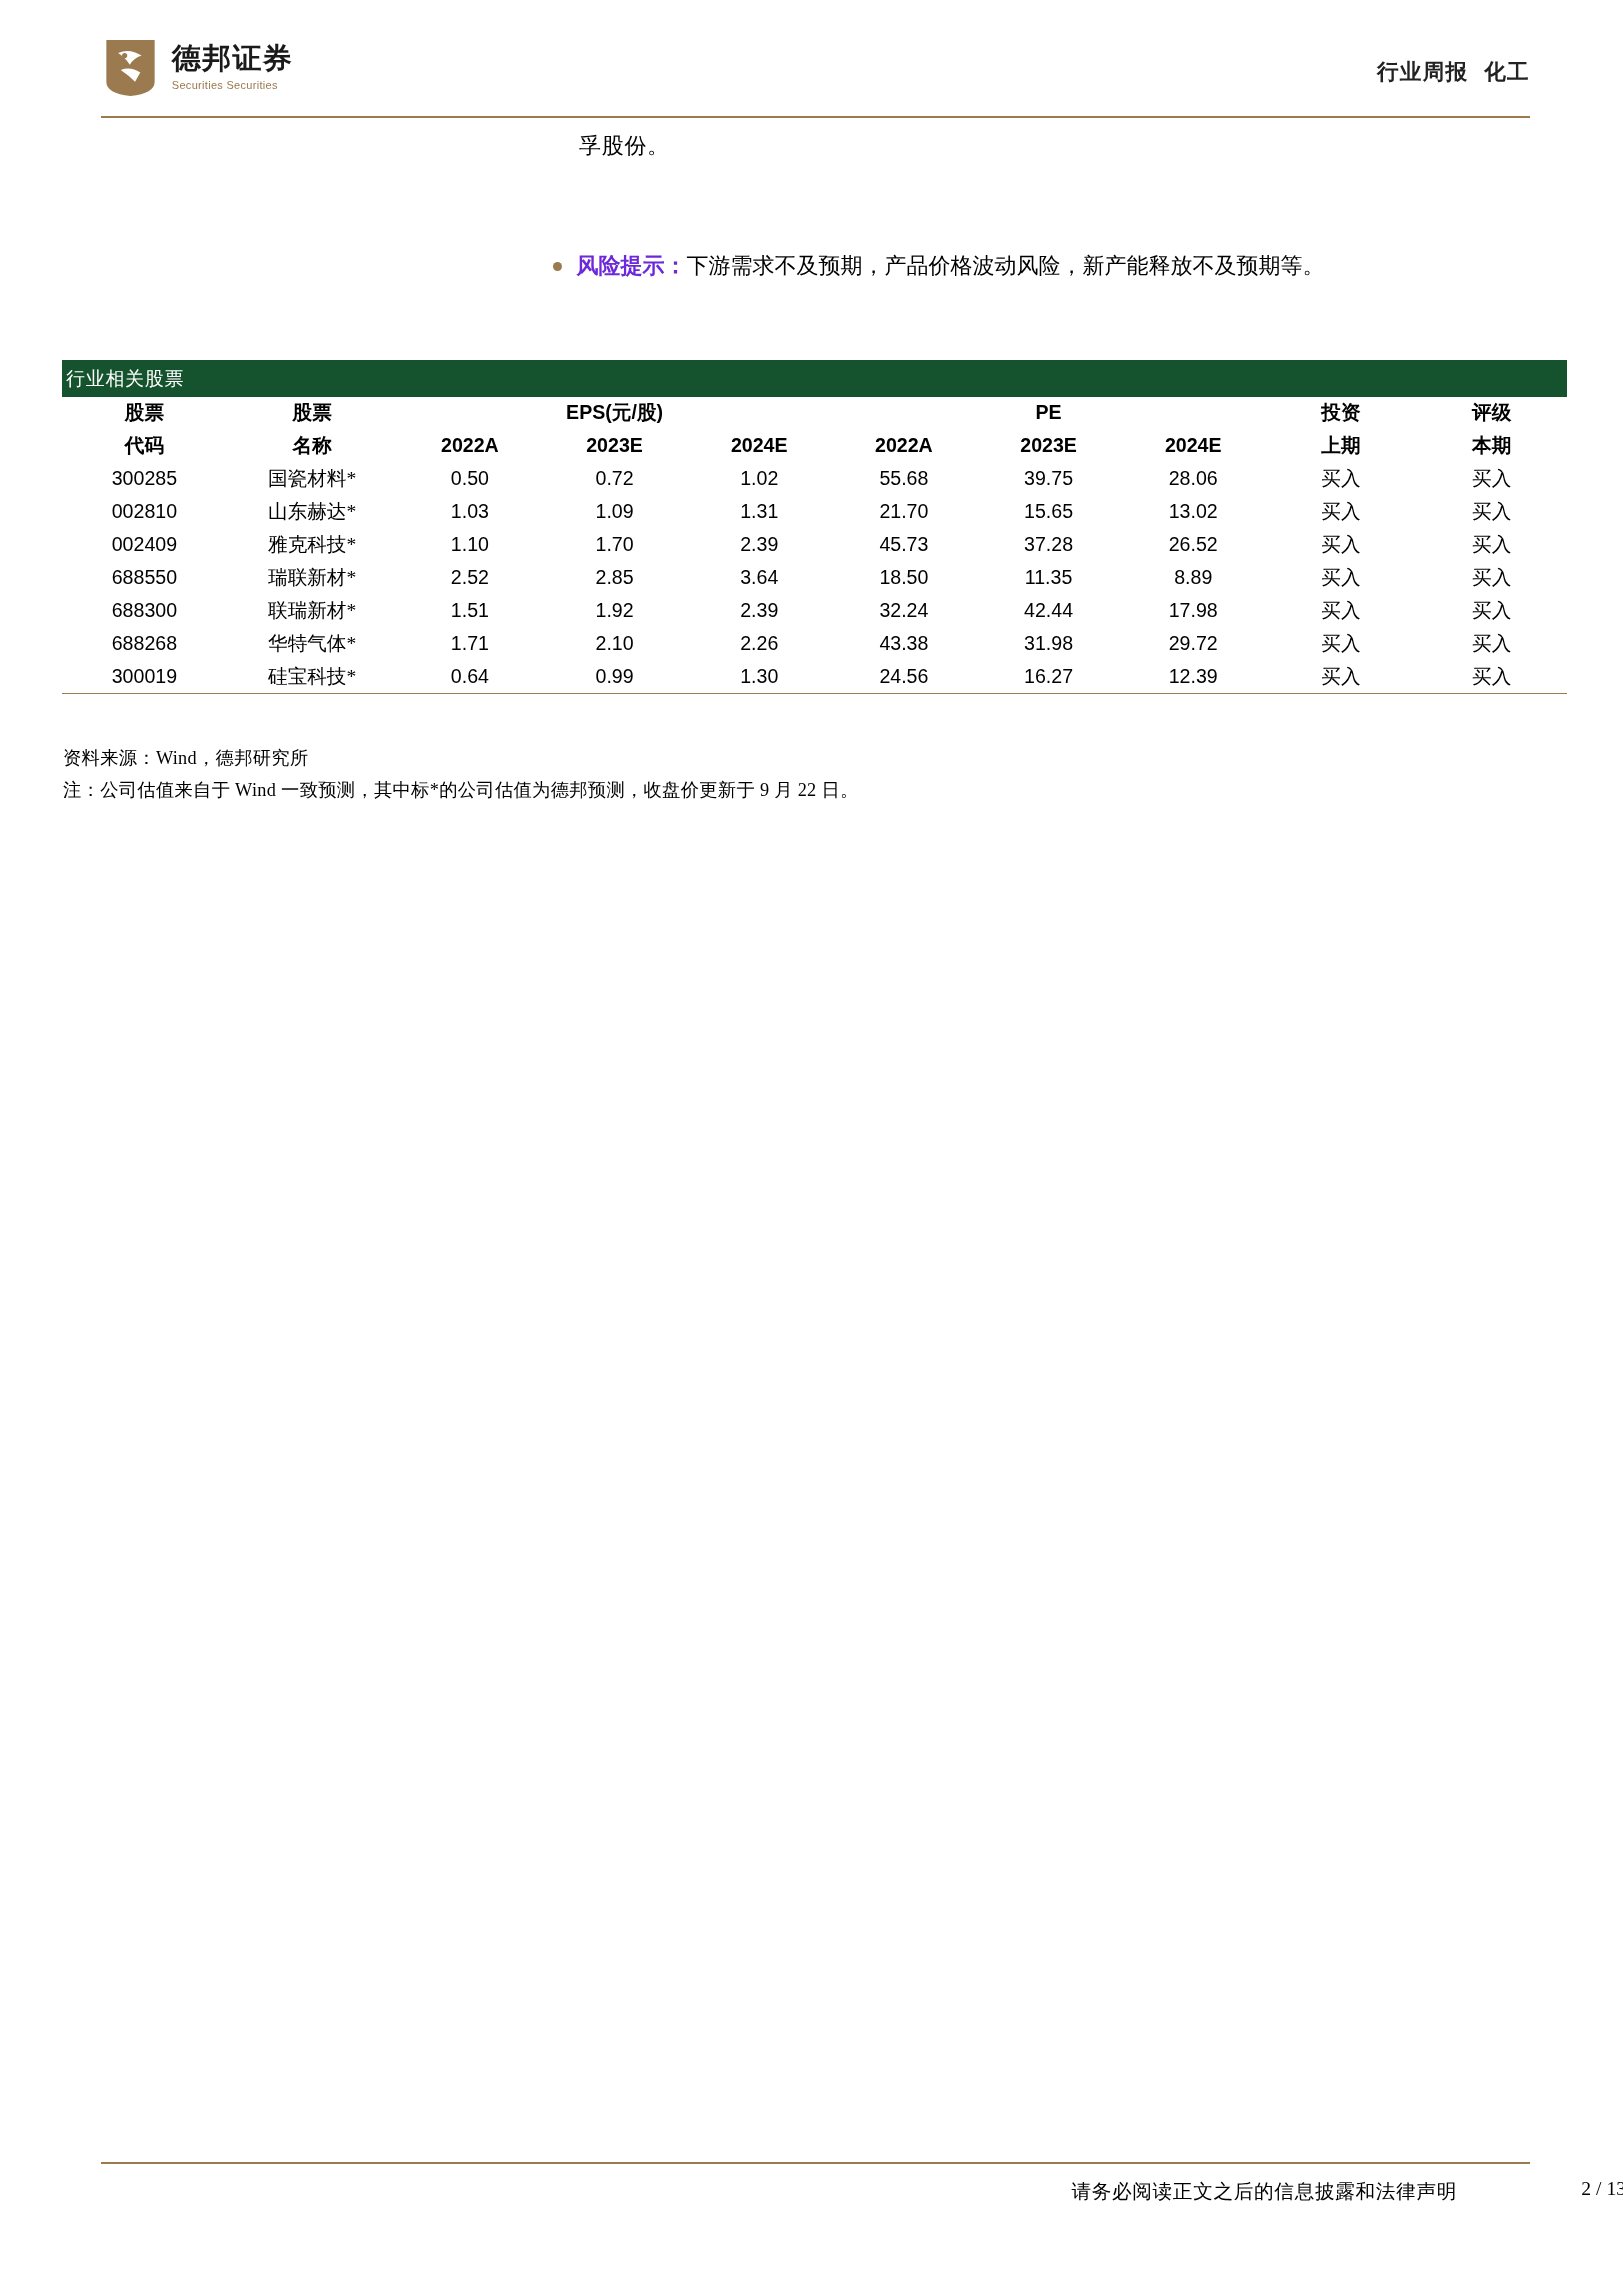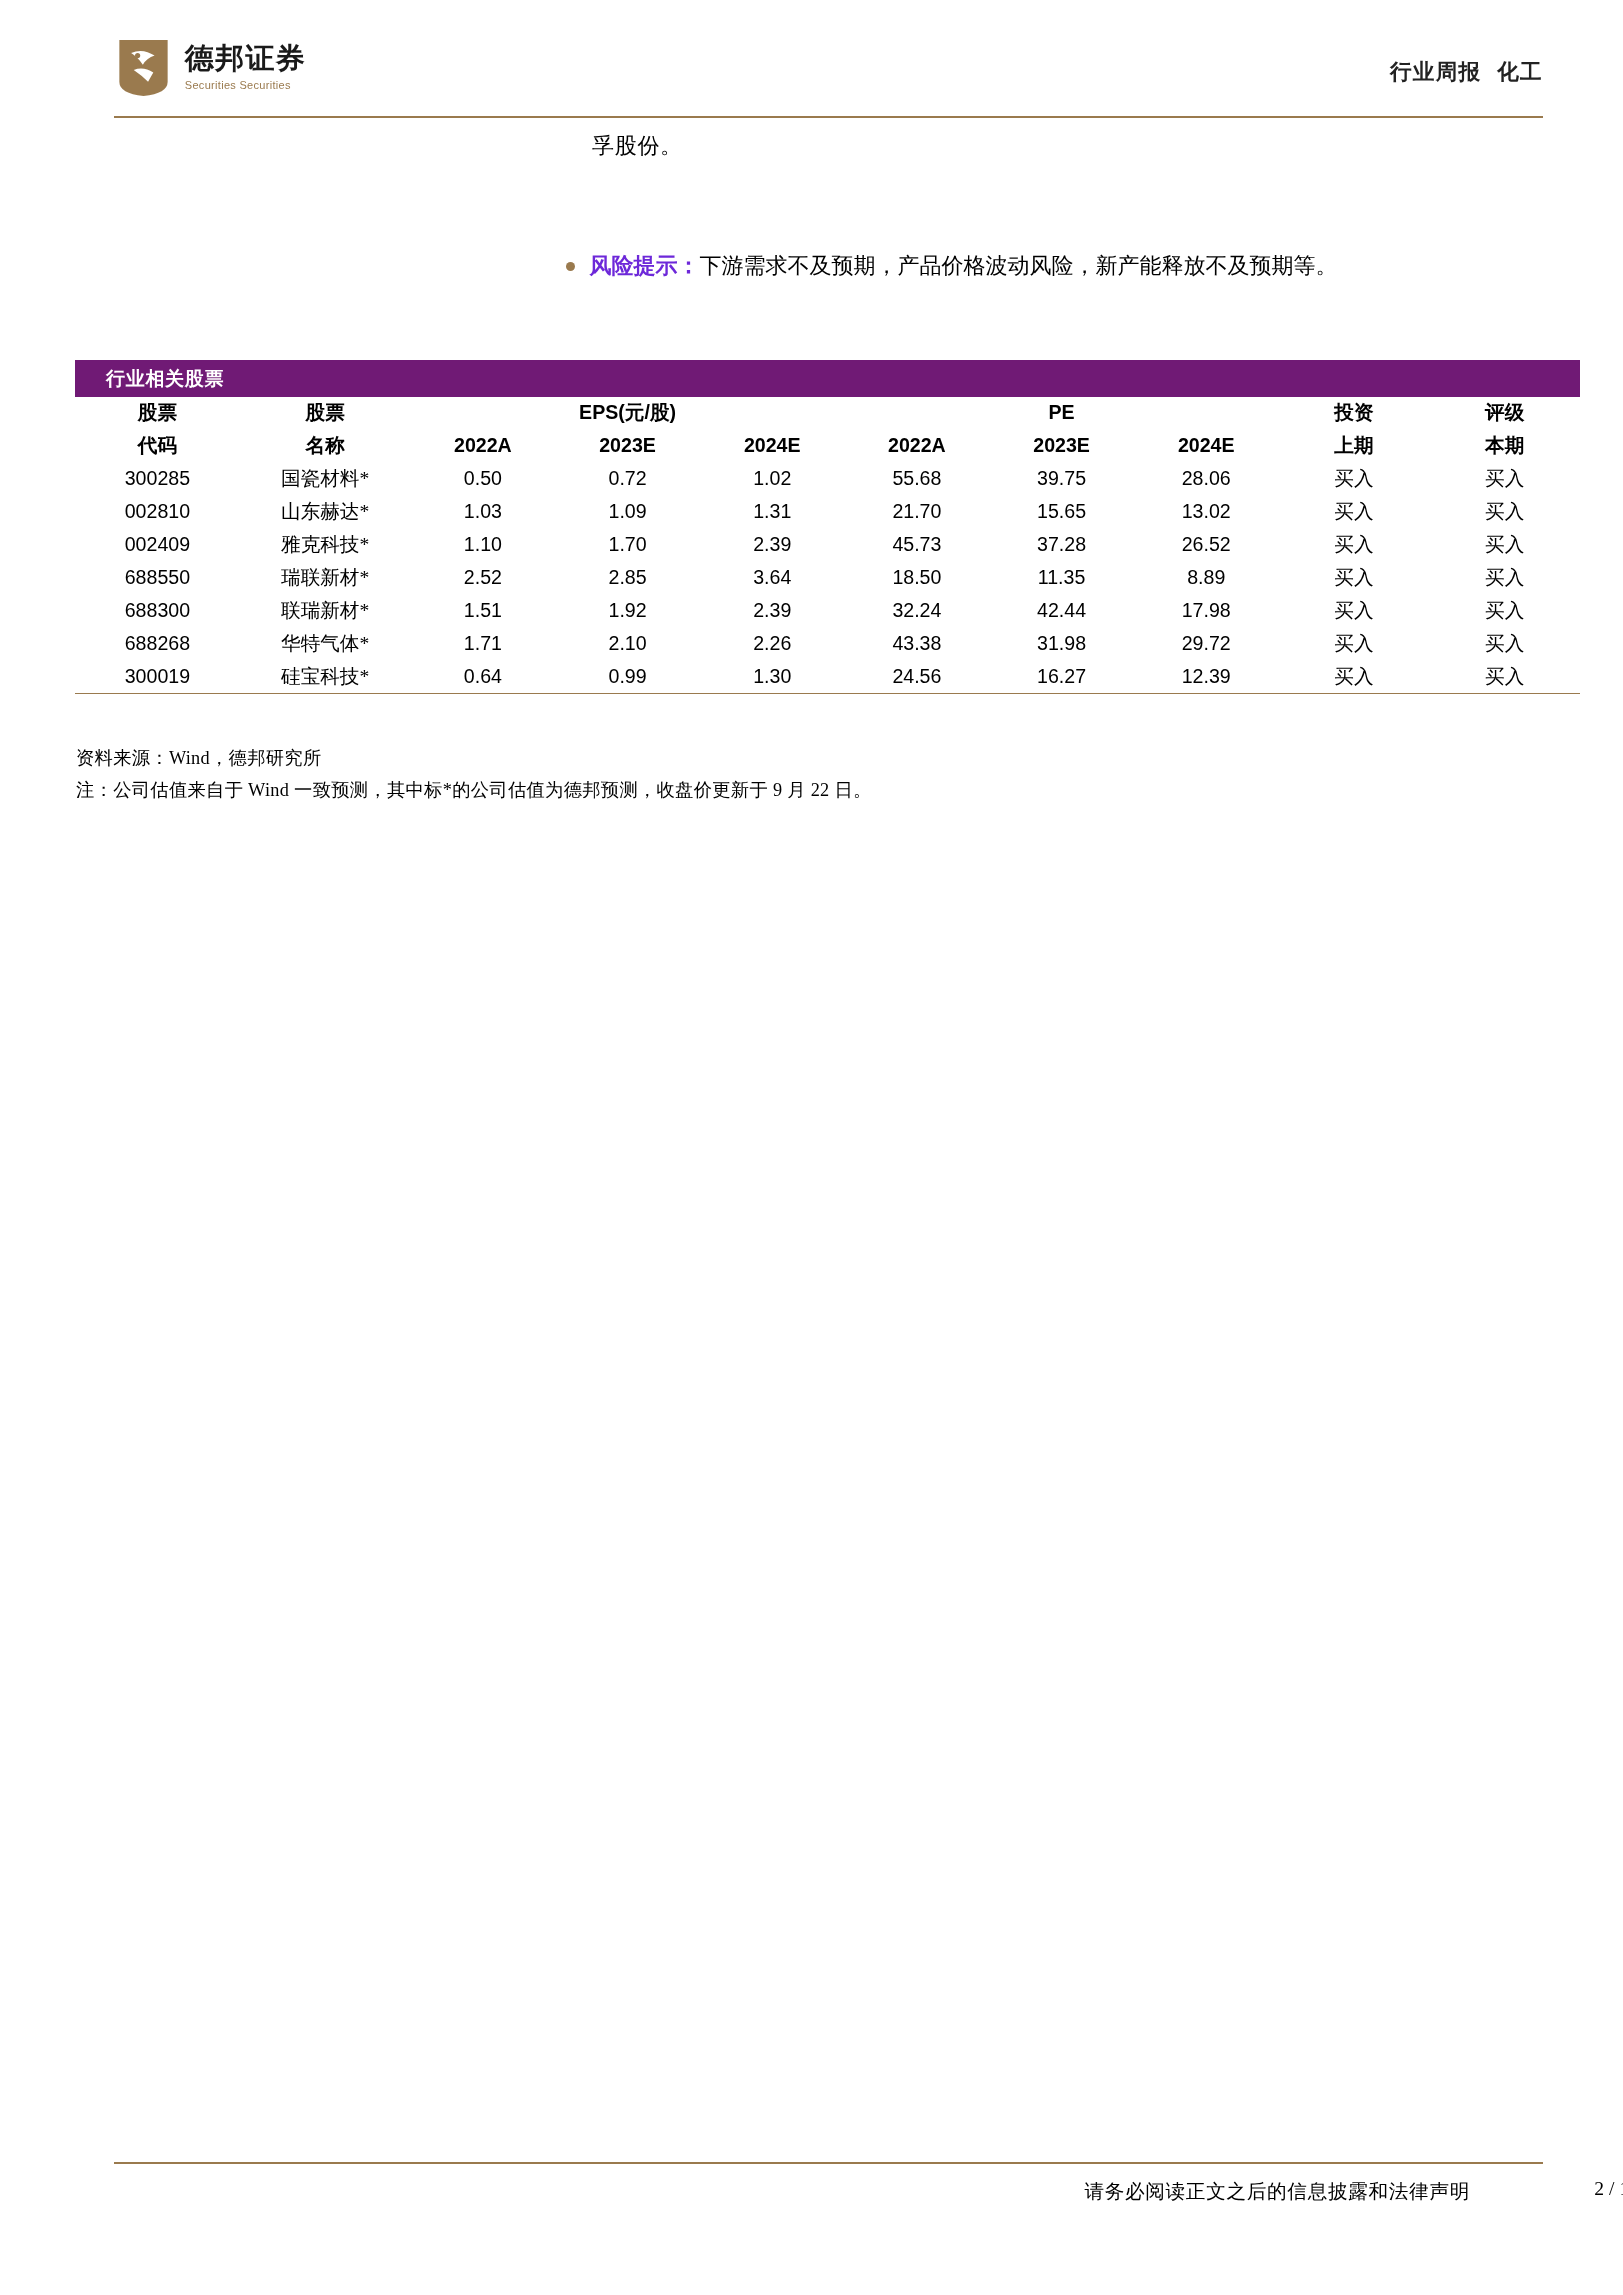--- a/index.html
+++ b/index.html
@@ -10,21 +10,21 @@
   body {
     width: 1623px;
     height: 2295px;
     font-family: "Liberation Serif", serif;
     color: #000000;
     position: relative;
     overflow: hidden;
   }
   .page {
     position: absolute;
-    left: 16px; top: 0;
+    left: 3px; top: 0;
     width: 1552px;
     height: 2295px;
     box-sizing: border-box;
   }
 
   
   .header {
     position: absolute;
     left: 98px;
     top: 36px;
@@ -124,28 +124,28 @@
     font-weight: bold;
   }
 
   
   .table-title {
     position: absolute;
     left: 59px;
     top: 360px;
     width: 1505px;
     height: 37px;
-    background: #701a75;
+    background: #14532d;
     color: #ffffff;
     font-size: 19px;
-    font-weight: bold;
+    font-weight: normal;
     letter-spacing: 0.7px;
     display: flex;
     align-items: center;
-    padding-left: 31px;
+    padding-left: 4px;
     box-sizing: border-box;
   }
   table.stock {
     position: absolute;
     left: 59px;
     top: 396px;
     width: 1505px;
     border-collapse: collapse;
     font-family: "Liberation Sans", sans-serif;
   }

